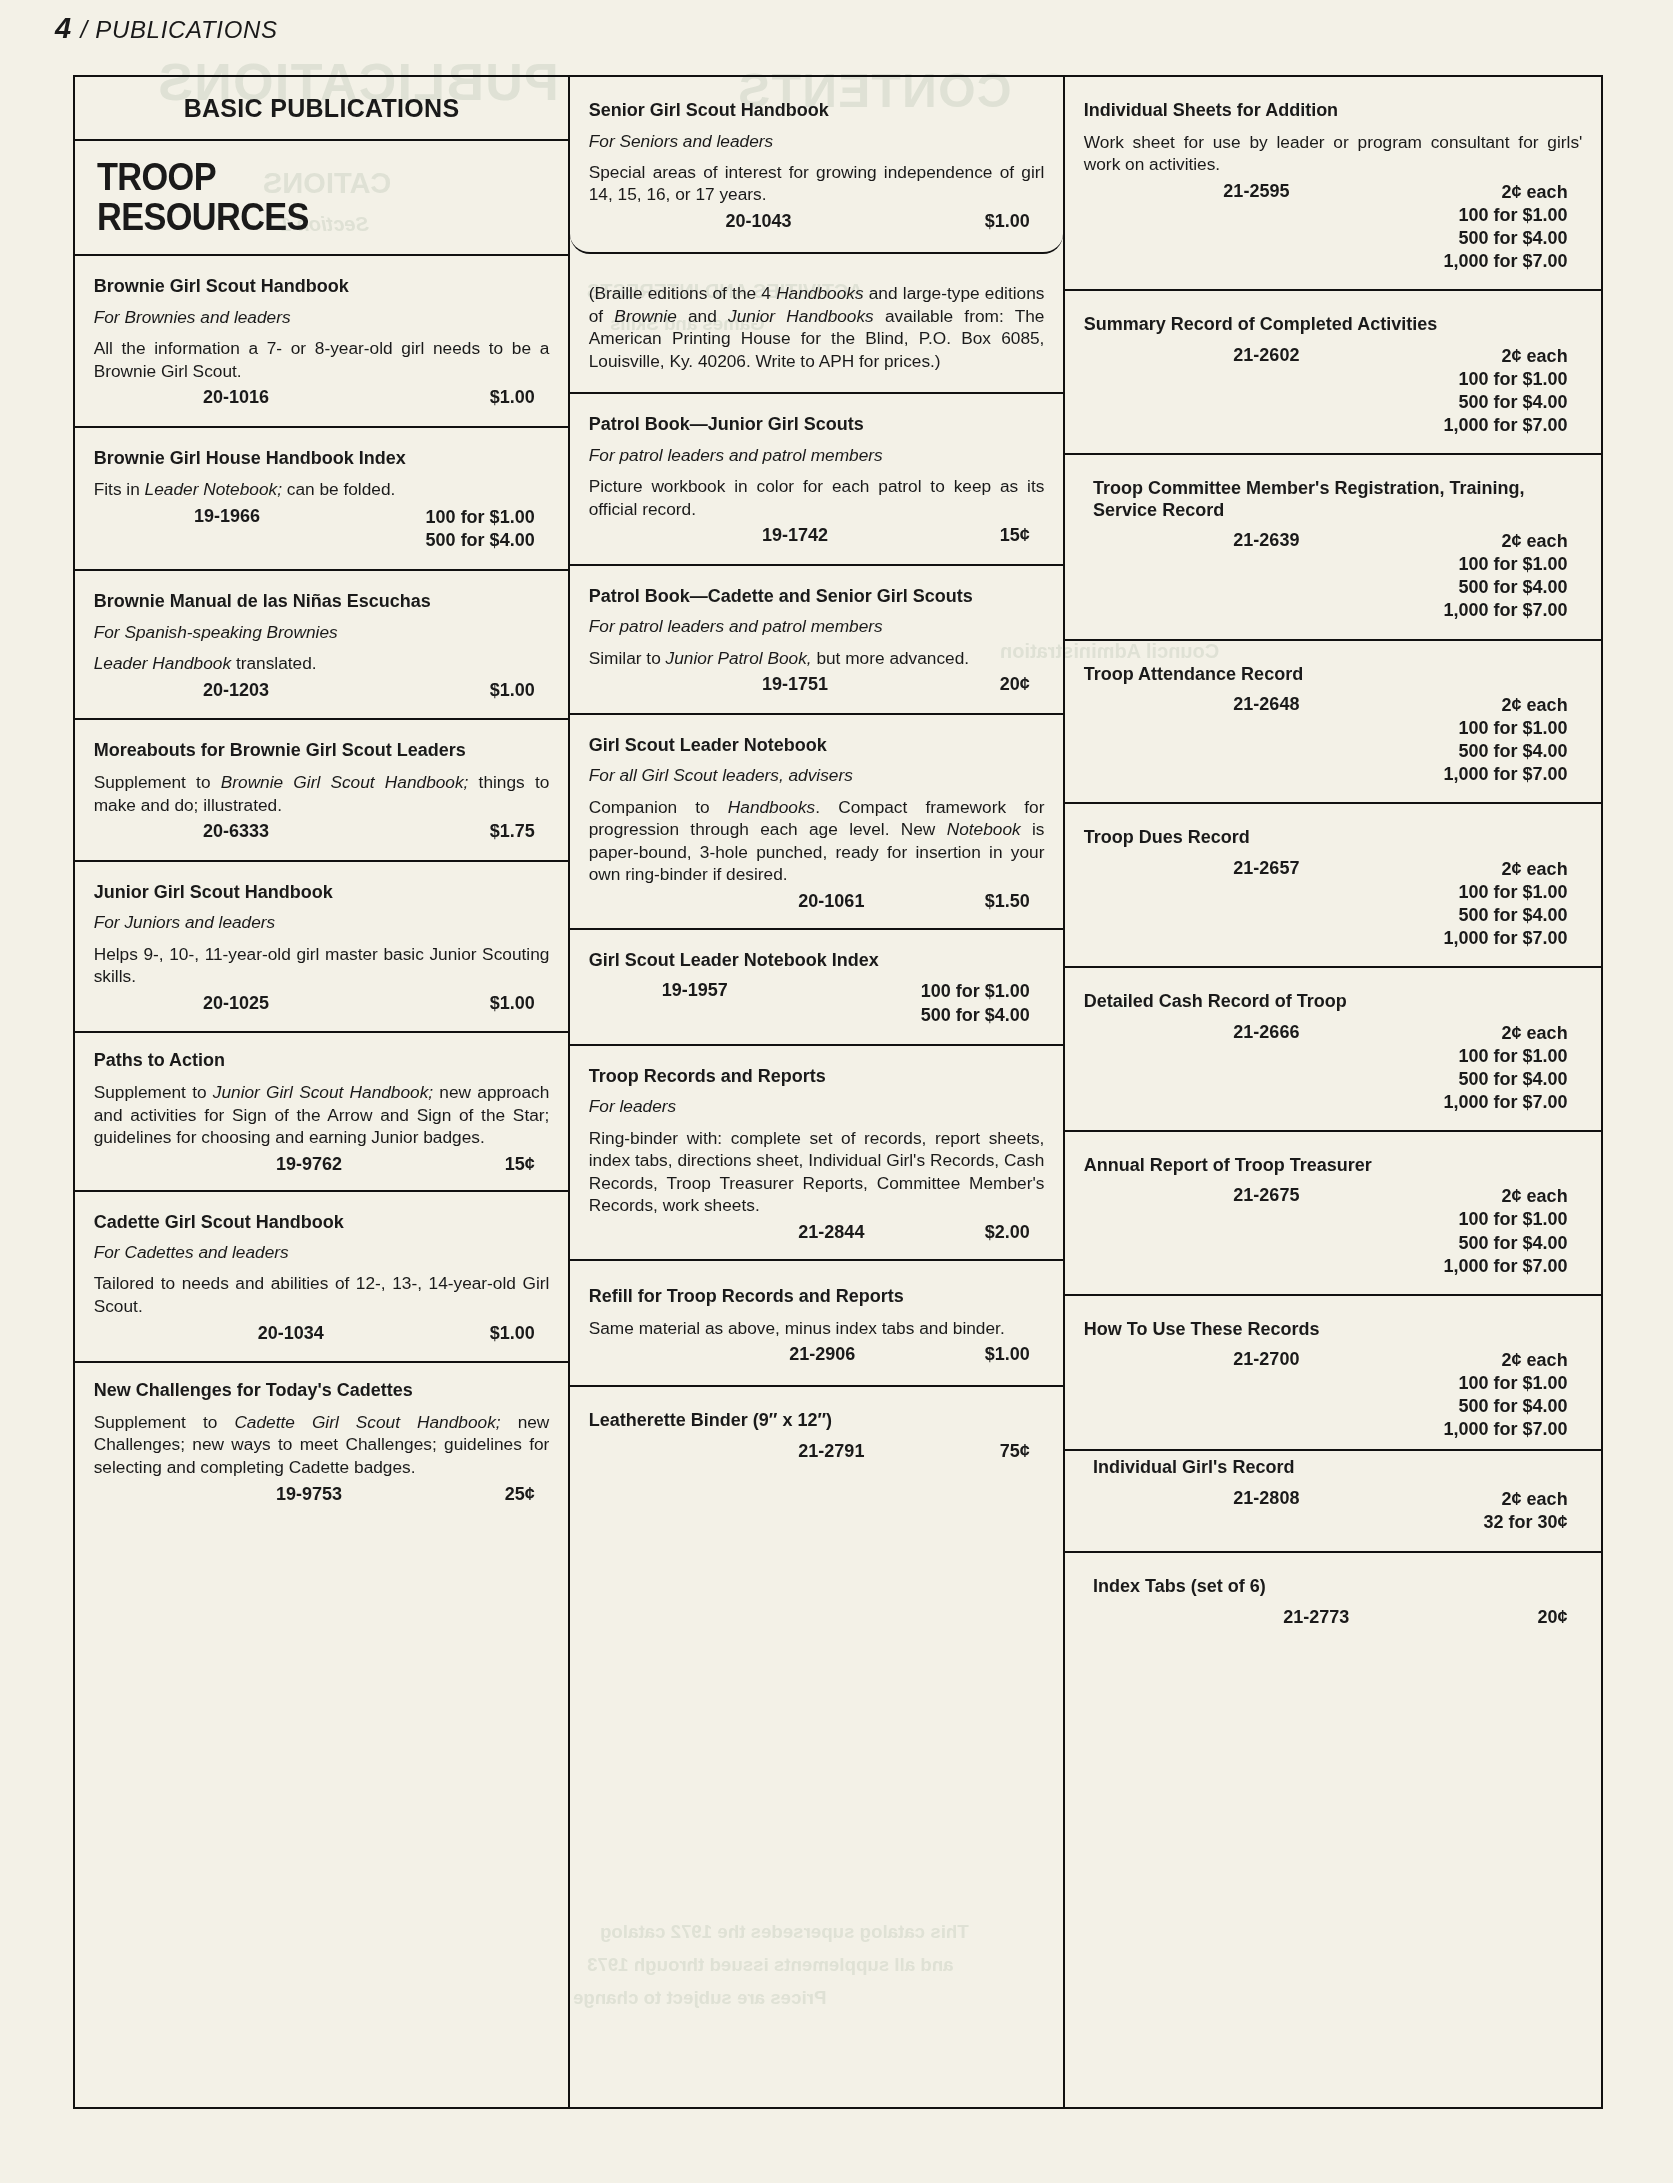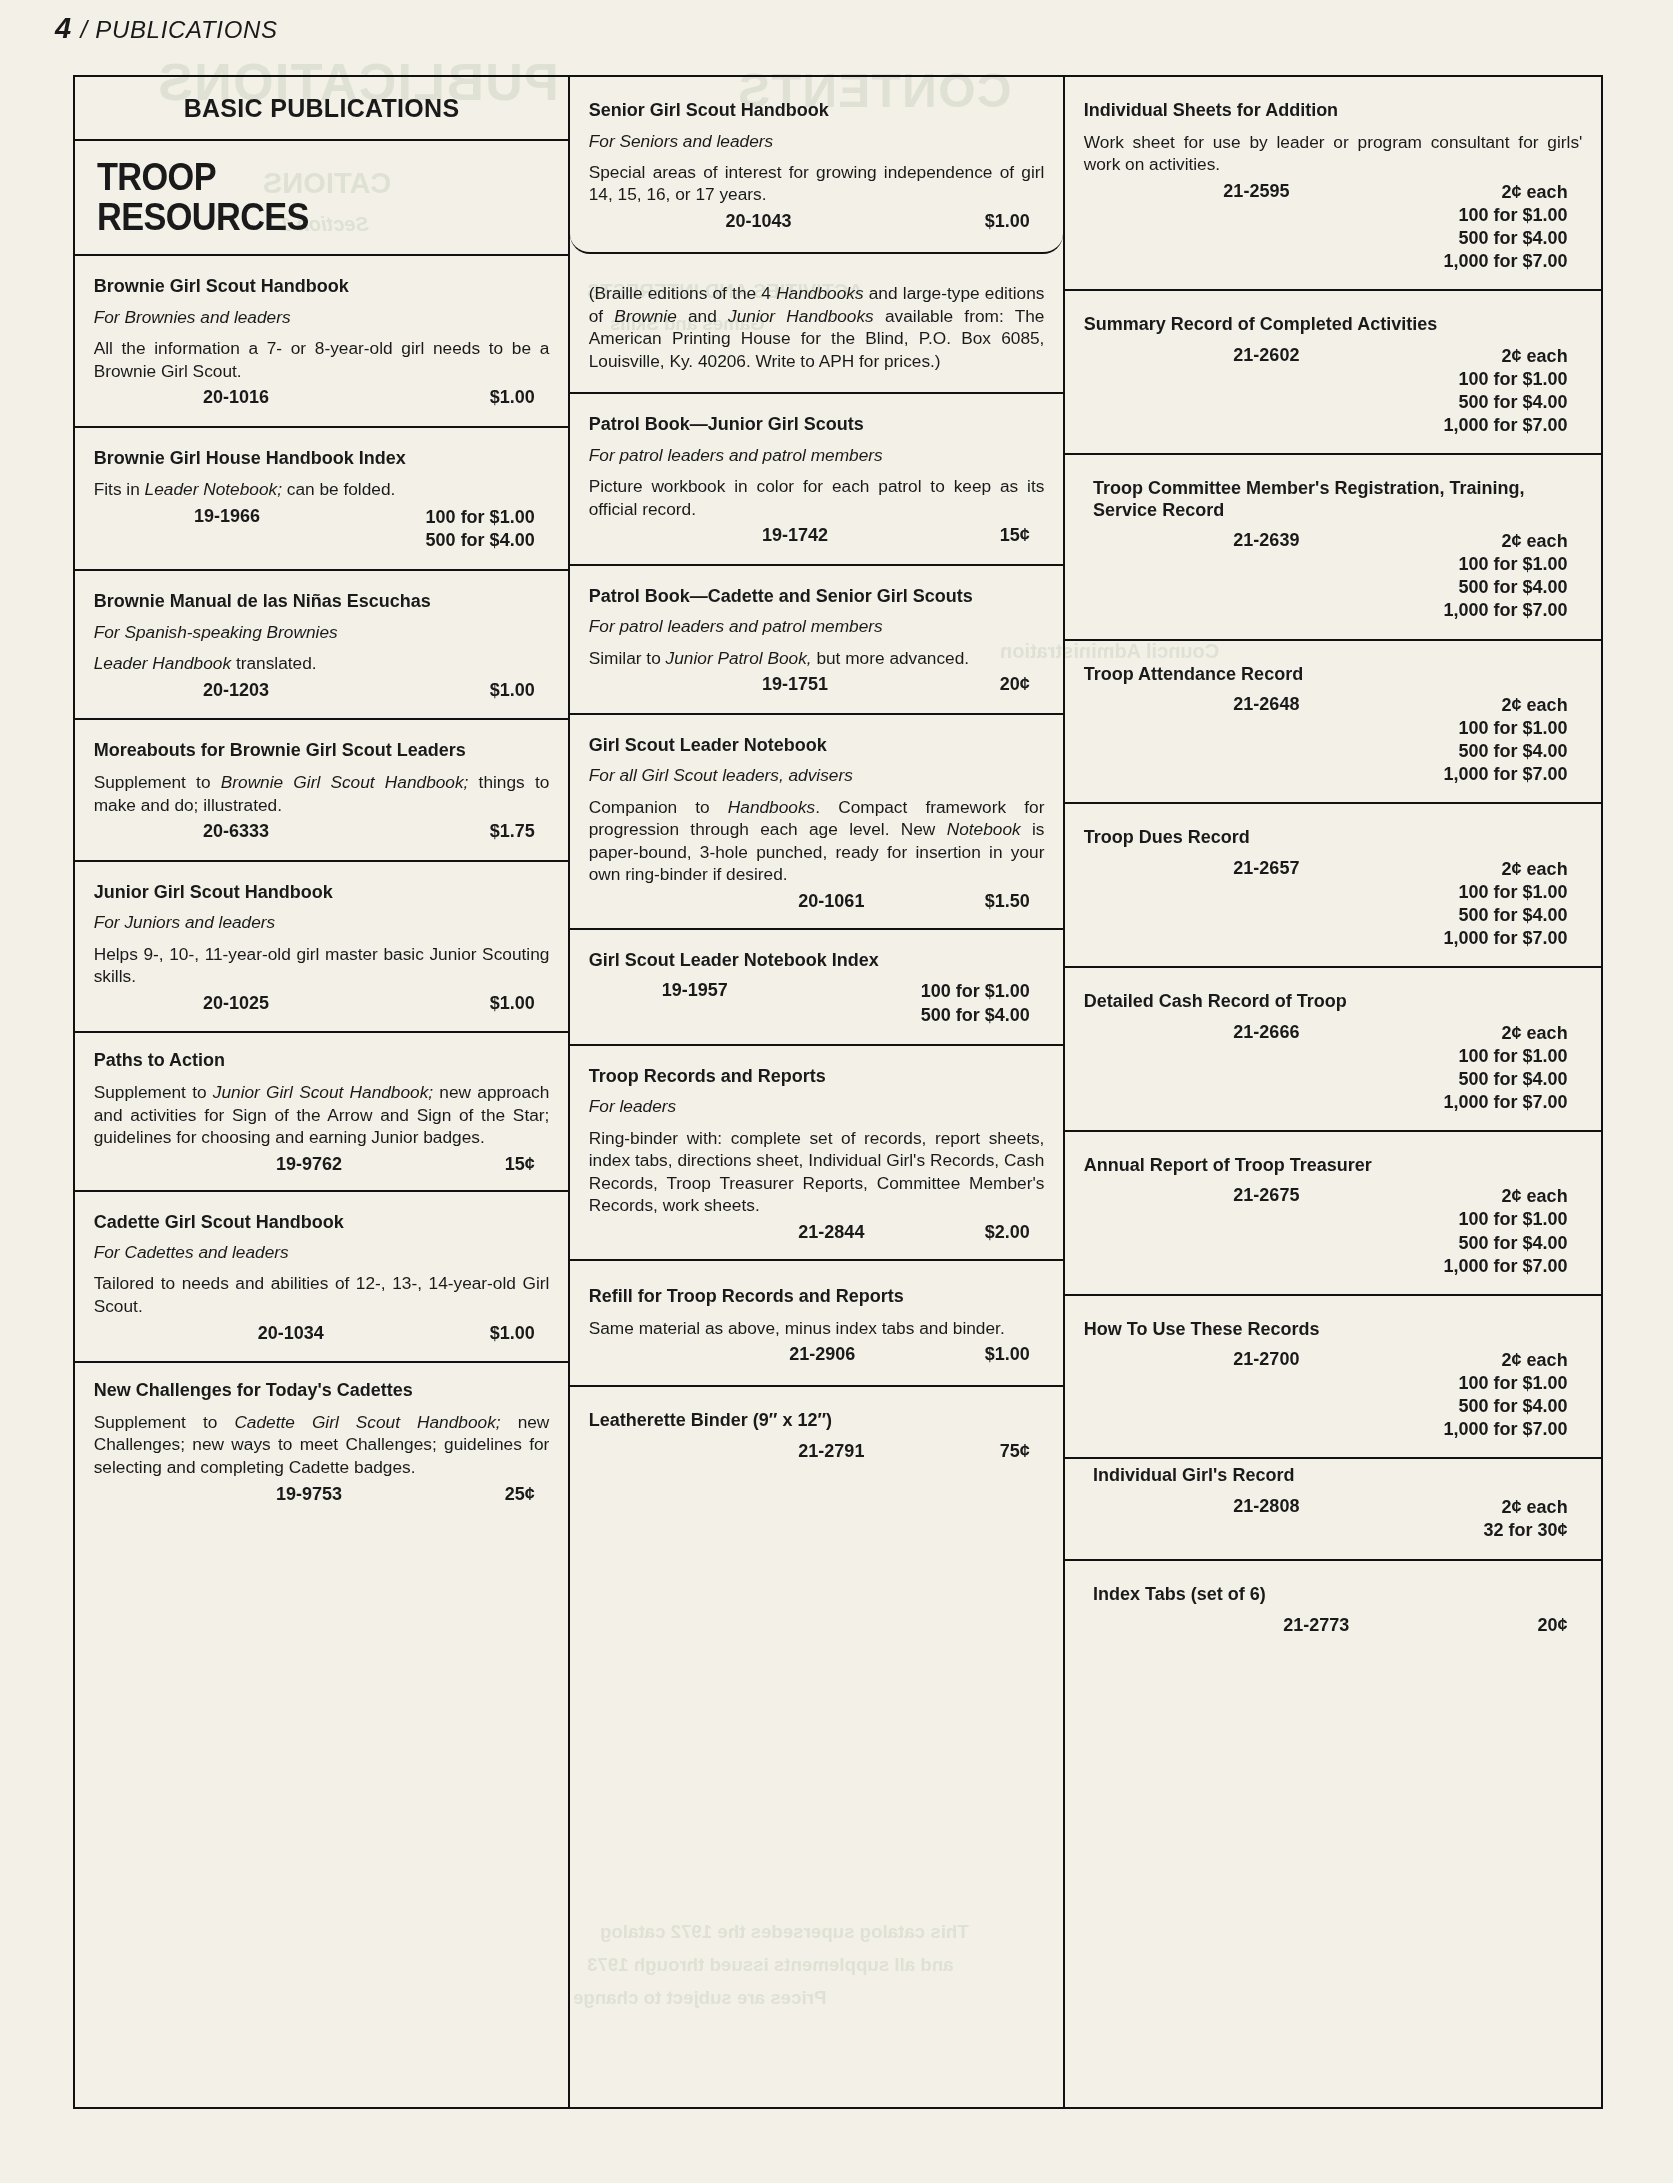--- a/index.html
+++ b/index.html
@@ -453,21 +453,21 @@
           <span class="codecell" style="padding-left:30%;">21-2675</span>
           <span class="pricelist">
             <span>2¢ each</span><br>
             <span>100 for $1.00</span><br>
             <span>500 for $4.00</span><br>
             <span>1,000 for $7.00</span>
           </span>
         </div>
       </div>
 
-      <div class="cell" style="padding-top:23px;padding-bottom:16px;">
+      <div class="cell" style="padding-top:23px;padding-bottom:8px;">
         <div class="item-title">How To Use These Records</div>
         <div class="price-block">
           <span class="codecell" style="padding-left:30%;">21-2700</span>
           <span class="pricelist">
             <span>2¢ each</span><br>
             <span>100 for $1.00</span><br>
             <span>500 for $4.00</span><br>
             <span>1,000 for $7.00</span>
           </span>
         </div>

